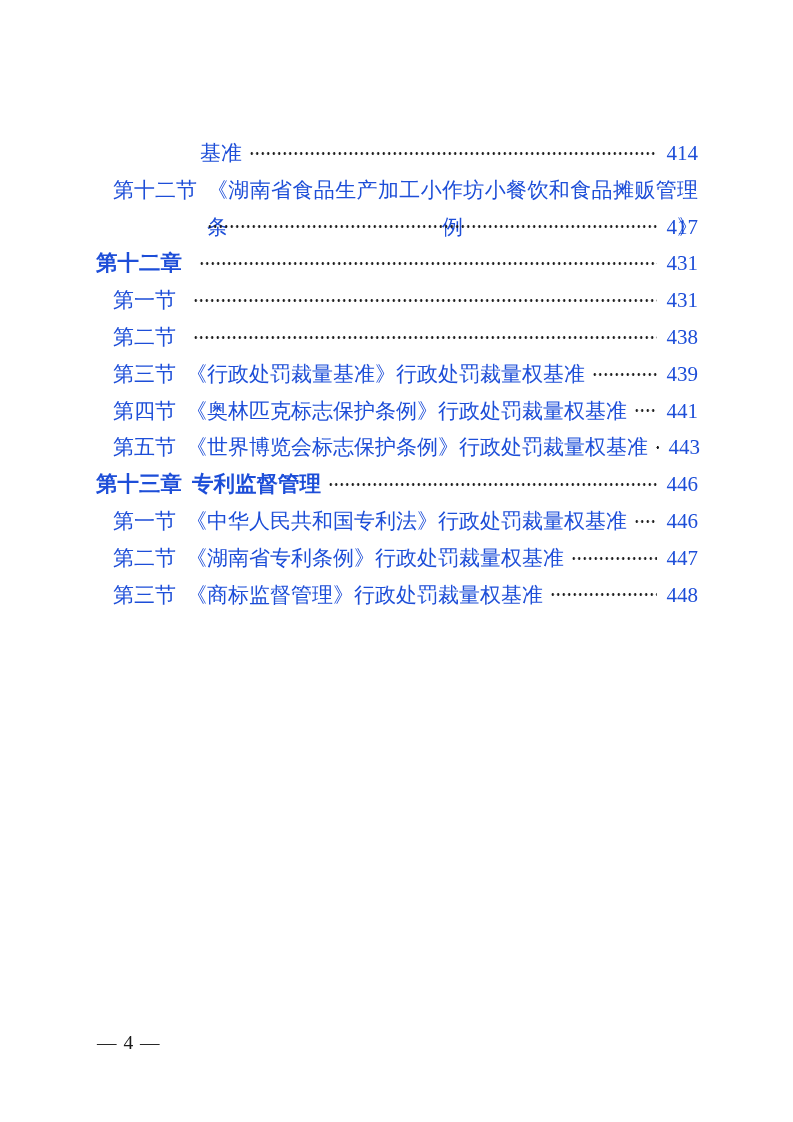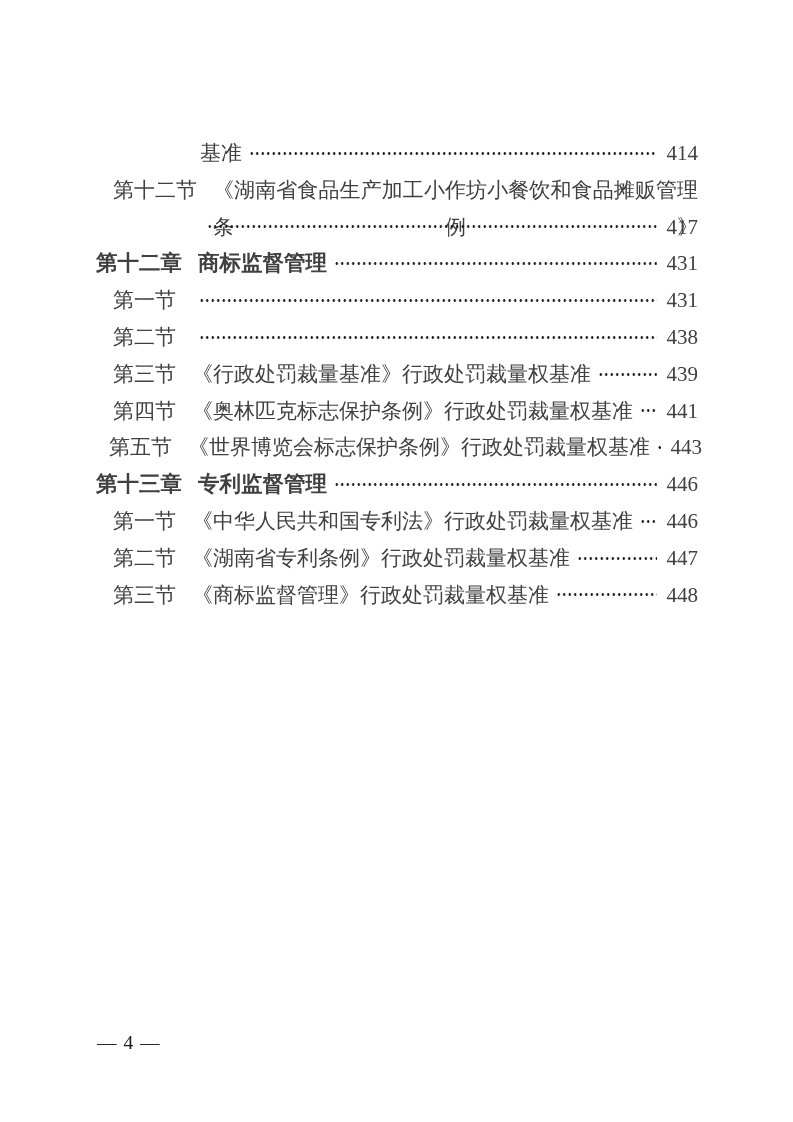--- a/index.html
+++ b/index.html
@@ -22,33 +22,32 @@
     left: 96px;
     width: 602px;
   }
   .row {
     display: flex;
     align-items: baseline;
     height: 36.8px;
     line-height: 36.8px;
     font-size: 21px;
     font-family: "Liberation Serif", "DejaVu Serif", serif;
-    color: #404040;
-    justify-content: center;
+    color: #1d4ed8;
   }
   .row.chapter {
     font-family: "Liberation Sans", "DejaVu Sans", sans-serif;
     font-weight: 700;
     font-size: 21.5px;
   }
   .row.section { padding-left: 17px; }
   .row.continuation { padding-left: 104px; }
   .label {
     white-space: nowrap;
-    margin-right: 16px;
+    margin-right: 10px;
     flex: 0 0 auto;
   }
   .row.chapter .label { }
   .title {
     white-space: nowrap;
     flex: 0 0 auto;
   }
   .row.no-page .title {
     flex: 1 1 auto;
     white-space: normal;
@@ -102,21 +101,20 @@
     <span class="title">《湖南省食品生产加工小作坊小餐饮和食品摊贩管理条例》</span>
 
   </div>
       <div class="row continuation">
 
     <span class="leader"></span>
     <span class="pagenum">417</span>
   </div>
       <div class="row chapter">
     <span class="label">第十二章</span>
-    <span class="title">商标监督管理</span>
     <span class="leader"></span>
     <span class="pagenum">431</span>
   </div>
       <div class="row section">
     <span class="label">第一节</span>
     <span class="leader"></span>
     <span class="pagenum">431</span>
   </div>
       <div class="row section">
     <span class="label">第二节</span>

